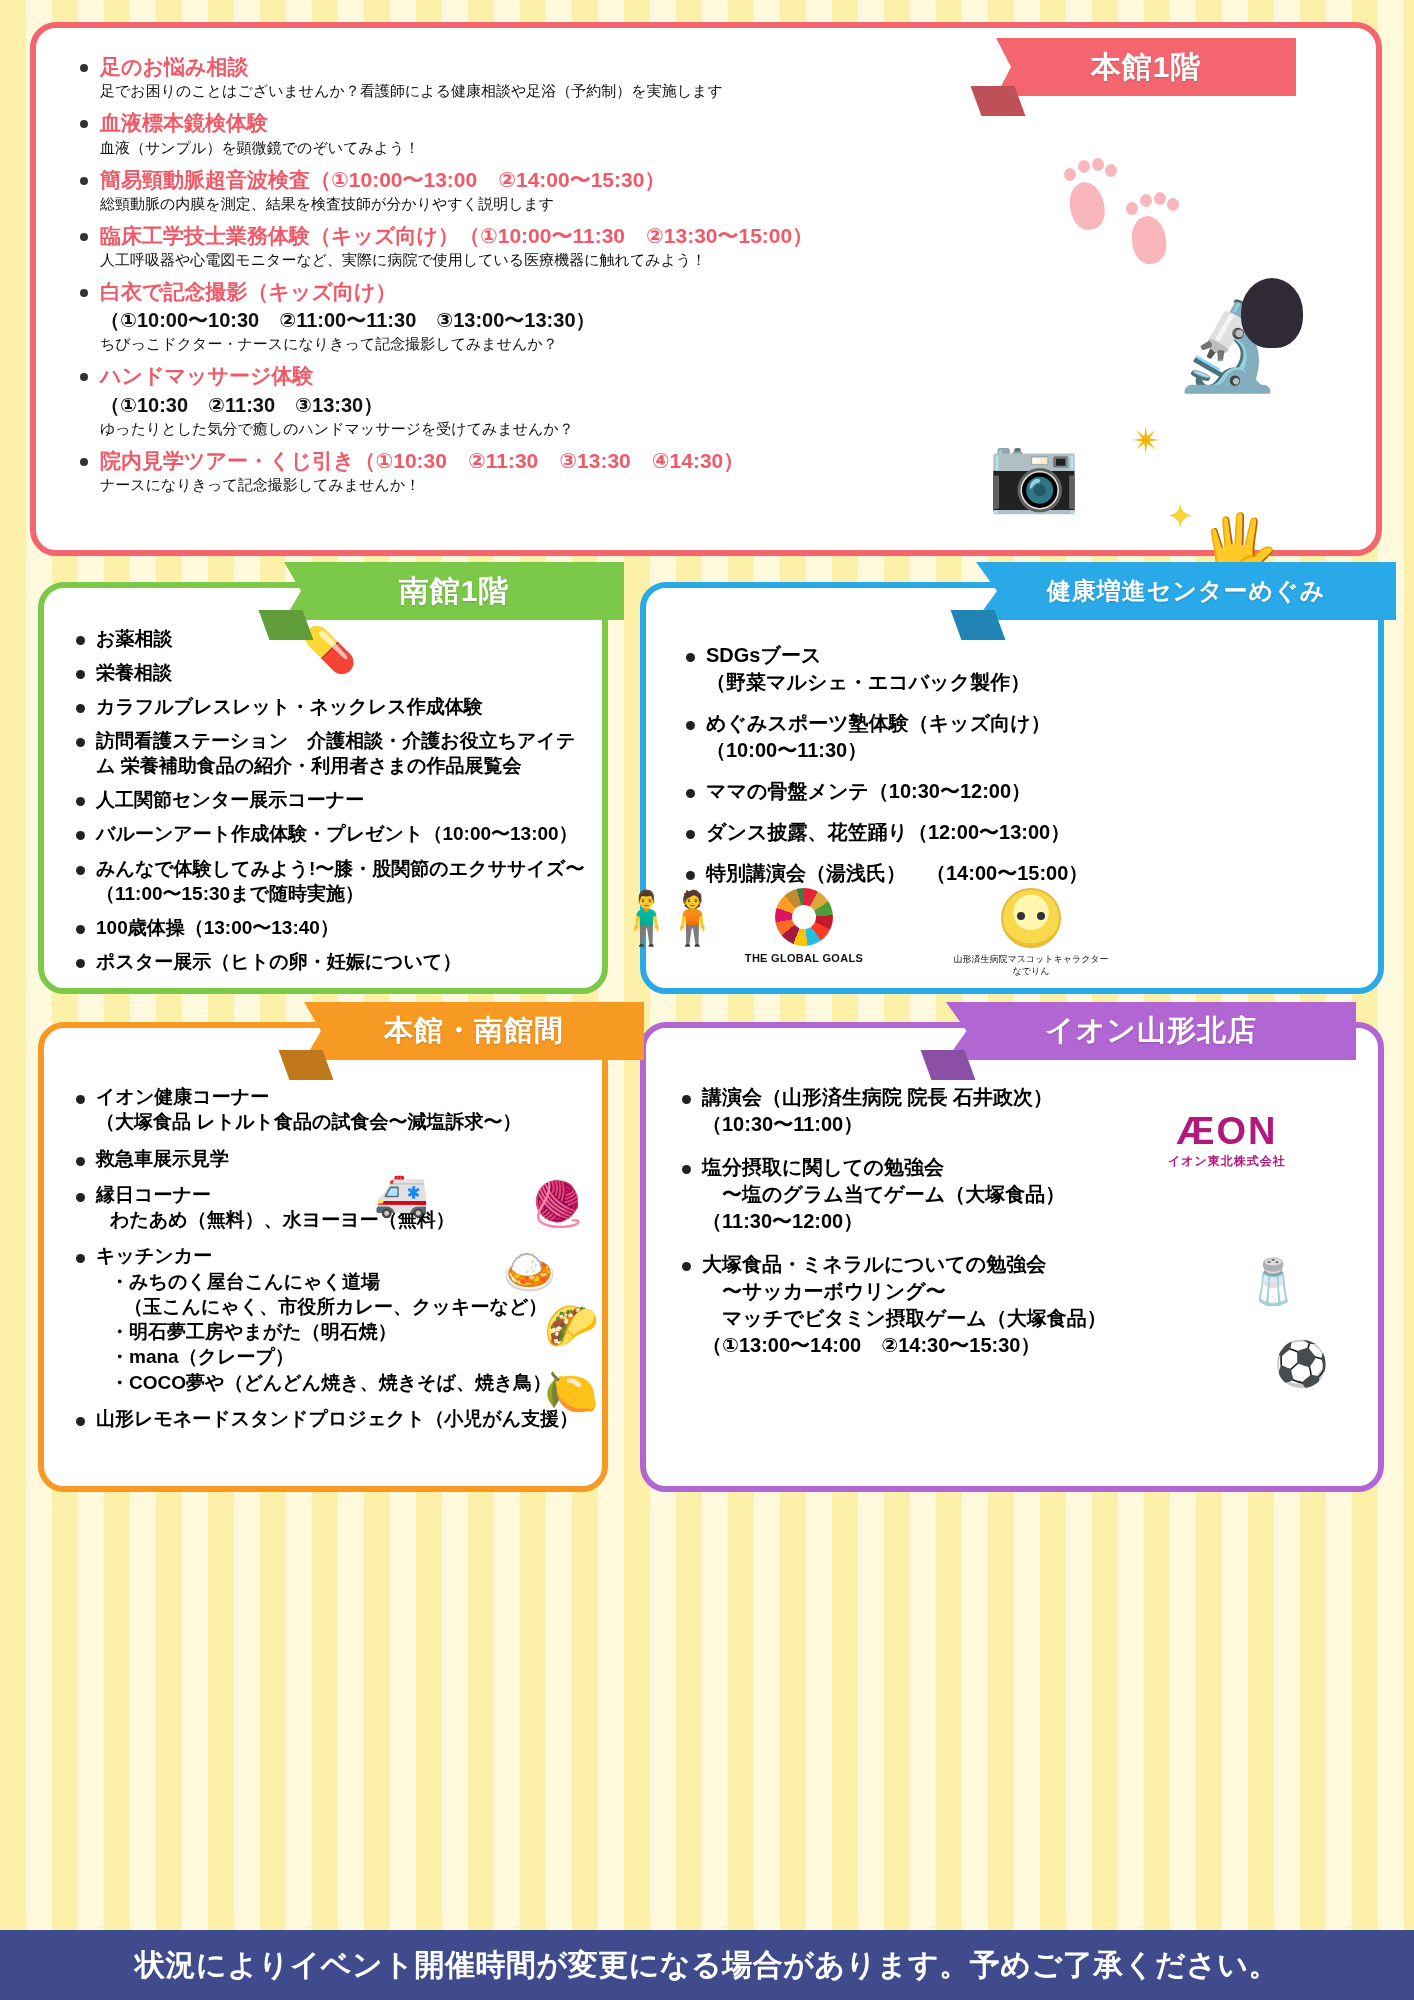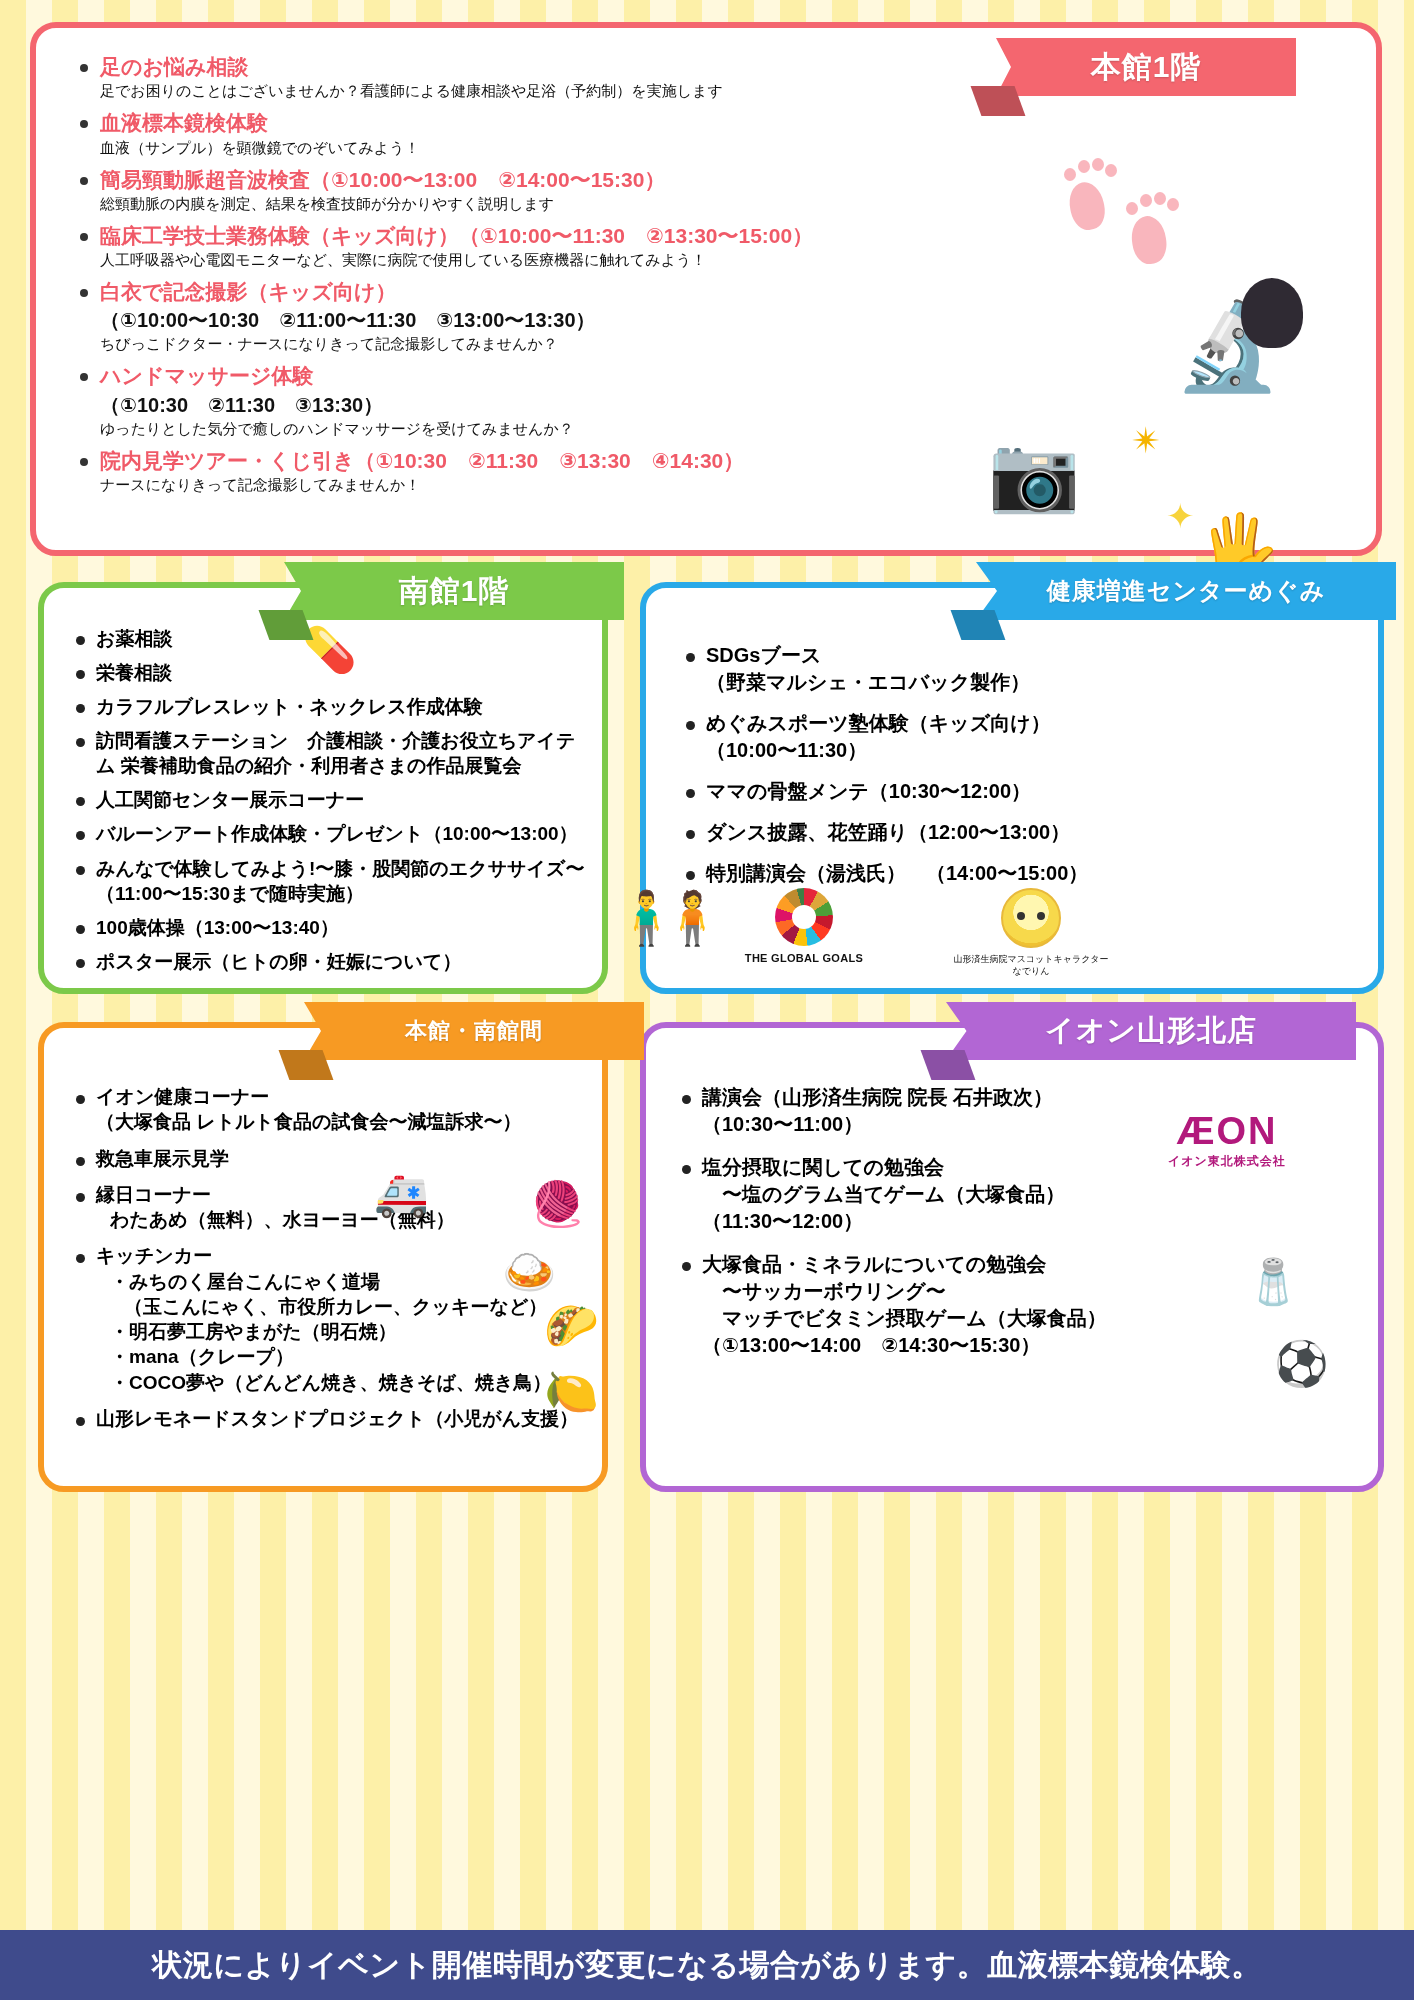--- a/index.html
+++ b/index.html
@@ -319,21 +319,21 @@
 
     <div class="deco small-emoji" style="left:330px;top:140px;">🚑</div>
     <div class="deco small-emoji" style="left:486px;top:150px;">🧶</div>
     <div class="deco small-emoji" style="left:458px;top:218px;">🍛</div>
     <div class="deco small-emoji" style="left:500px;top:272px;">🌮</div>
     <div class="deco small-emoji" style="left:500px;top:338px;">🍋</div>
 
     <div class="ribbon rb-orange" style="left:260px;top:-26px;width:340px;">
       <div class="tail" style="left:-20px;bottom:-20px;"></div>
       <div class="body"></div>
-      <span style="font-size:22px;">本館・南館間</span>
+      <span style="font-size:29px;">本館・南館間</span>
     </div>
   </div>
 
   <div class="panel purple" id="panel-aeon">
     <div class="inner">
       <ul class="items">
         <li>
           <span>講演会（山形済生病院 院長 石井政次）</span>
           <span class="line2">（10:30〜11:00）</span>
         </li>
@@ -359,16 +359,16 @@
     <div class="deco small-emoji" style="left:628px;top:310px;">⚽</div>
 
     <div class="ribbon rb-purple" style="left:300px;top:-26px;width:410px;align-items:center;">
       <div class="tail" style="left:-20px;bottom:-20px;"></div>
       <div class="body"></div>
       <span style="font-size:29px;">イオン山形北店</span>
     </div>
   </div>
 
   <div id="footer">
-    <span>状況によりイベント開催時間が変更になる場合があります。血液標本鏡検体験。</span>
+    <span>状況によりイベント開催時間が変更になる場合があります。予めご了承ください。</span>
   </div>
 
 </div>
 
 </body></html>

